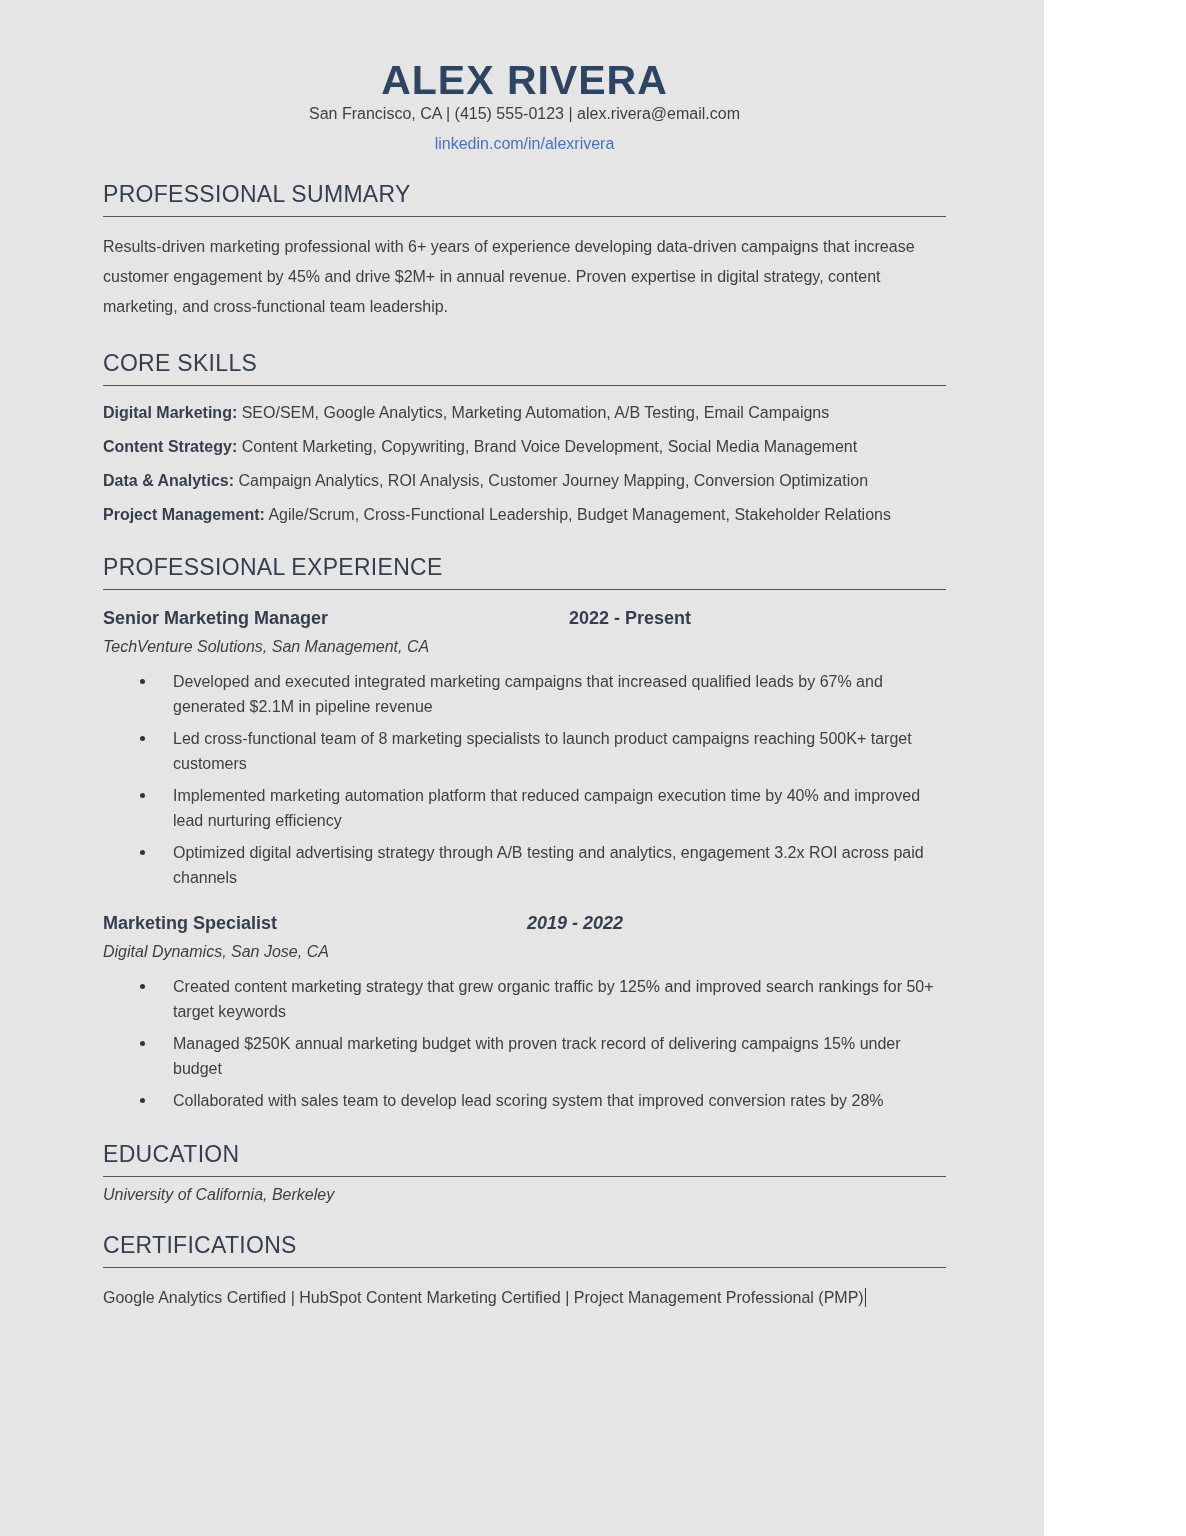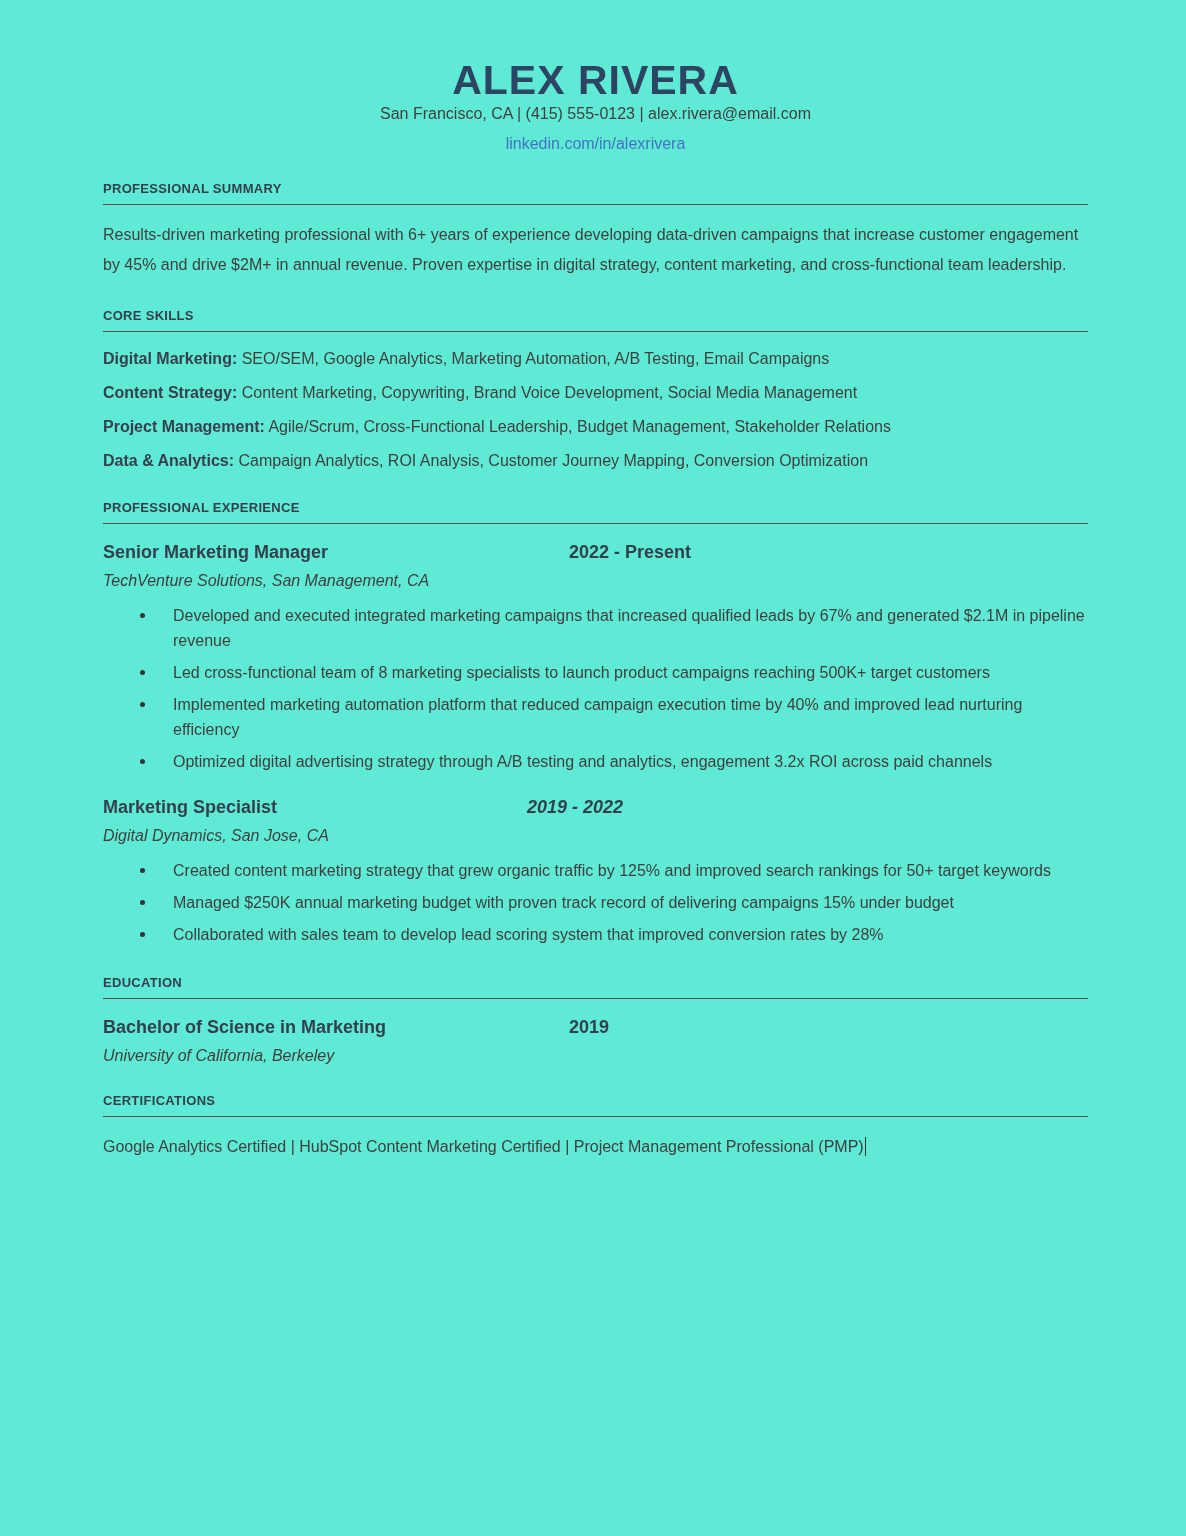--- a/index.html
+++ b/index.html
@@ -1,20 +1,20 @@
 <!DOCTYPE html>
 <html><head>
 <meta charset="utf-8">
 <style>
   * { box-sizing: border-box; }
   html, body { margin: 0; padding: 0; background: #ffffff; }
   .page {
-    width: 1186px;
+    width: 1044px;
     height: 1536px;
-    background: #5eead4;
+    background: #e5e5e5;
     font-family: "Liberation Sans", sans-serif;
     color: #3f3f3f;
     position: relative;
     overflow: hidden;
   }
   .content {
     padding: 56px 98px 0 103px;
   }
   
   h1.name {
@@ -37,22 +37,22 @@
     text-align: center;
     margin-top: 12px;
     font-size: 16px;
     color: #4472c4;
     text-decoration: none;
     cursor: pointer;
   }
   
   h2.sec {
     margin: 28px 0 0 0;
-    font-size: 13px;
-    font-weight: 700;
+    font-size: 23px;
+    font-weight: 400;
     letter-spacing: 0.3px;
     color: #333f50;
   }
   .rule {
     height: 0;
     border-top: 1px solid #555555;
     margin-top: 8px;
   }
   .body-text {
     margin: 15px 0 0 0;
@@ -141,26 +141,26 @@
       <div class="rule"></div>
       <p class="skill-line first">
         <strong>Digital Marketing:</strong>
         <span>SEO/SEM, Google Analytics, Marketing Automation, A/B Testing, Email Campaigns</span>
       </p>
       <p class="skill-line">
         <strong>Content Strategy:</strong>
         <span>Content Marketing, Copywriting, Brand Voice Development, Social Media Management</span>
       </p>
       <p class="skill-line">
+        <strong>Data &amp; Analytics:</strong>
+        <span>Campaign Analytics, ROI Analysis, Customer Journey Mapping, Conversion Optimization</span>
+      </p>
+      <p class="skill-line">
         <strong>Project Management:</strong>
         <span>Agile/Scrum, Cross-Functional Leadership, Budget Management, Stakeholder Relations</span>
-      </p>
-      <p class="skill-line">
-        <strong>Data &amp; Analytics:</strong>
-        <span>Campaign Analytics, ROI Analysis, Customer Journey Mapping, Conversion Optimization</span>
       </p>
     </section>
 
     <section>
       <h2 class="sec">PROFESSIONAL EXPERIENCE</h2>
       <div class="rule"></div>
 
       <div class="job">
         <div class="job-header">
           <span class="job-title">Senior Marketing Manager</span>
@@ -185,24 +185,20 @@
           <li>Created content marketing strategy that grew organic traffic by 125% and improved search rankings for 50+ target keywords</li>
           <li>Managed $250K annual marketing budget with proven track record of delivering campaigns 15% under budget</li>
           <li>Collaborated with sales team to develop lead scoring system that improved conversion rates by 28%</li>
         </ul>
       </div>
     </section>
 
     <section>
       <h2 class="sec">EDUCATION</h2>
       <div class="rule"></div>
-      <div class="job-header">
-        <span class="job-title">Bachelor of Science in Marketing</span>
-        <span class="job-dates date-pos-a">2019</span>
-      </div>
       <div class="company">University of California, Berkeley</div>
     </section>
 
     <section>
       <h2 class="sec">CERTIFICATIONS</h2>
       <div class="rule"></div>
       <p class="body-text"><span>Google Analytics Certified | HubSpot Content Marketing Certified | Project Management Professional (PMP)</span><span class="caret"></span></p>
     </section>
 
   </div>

